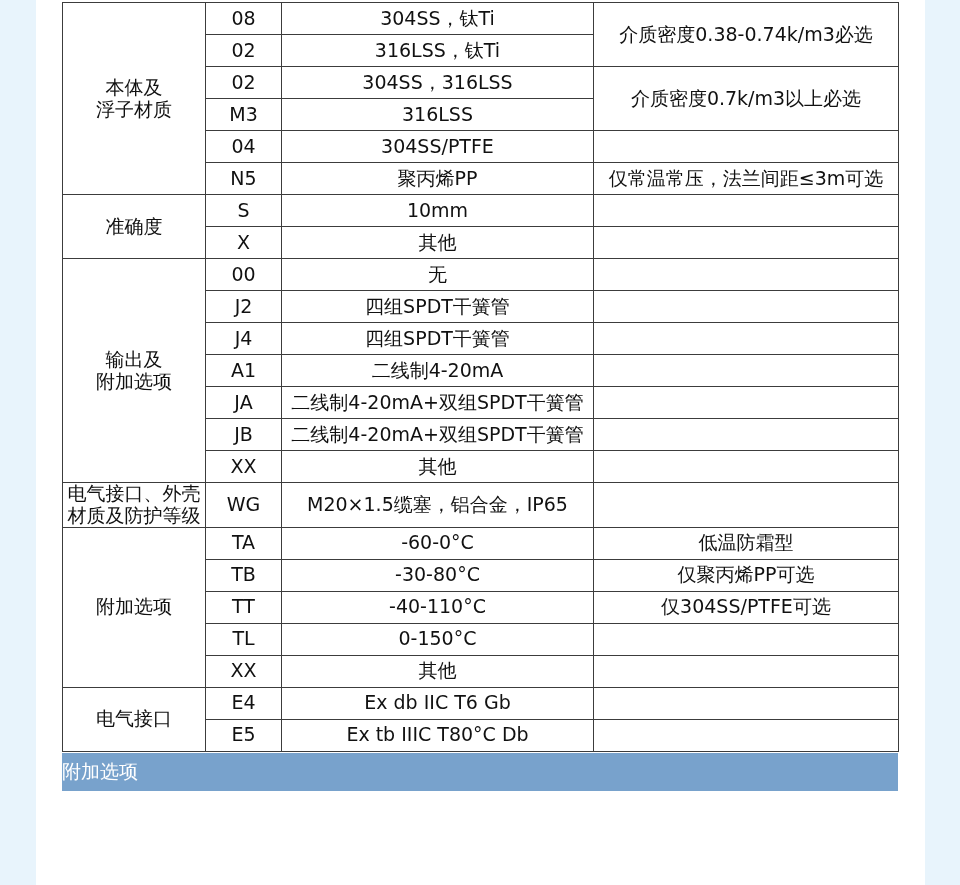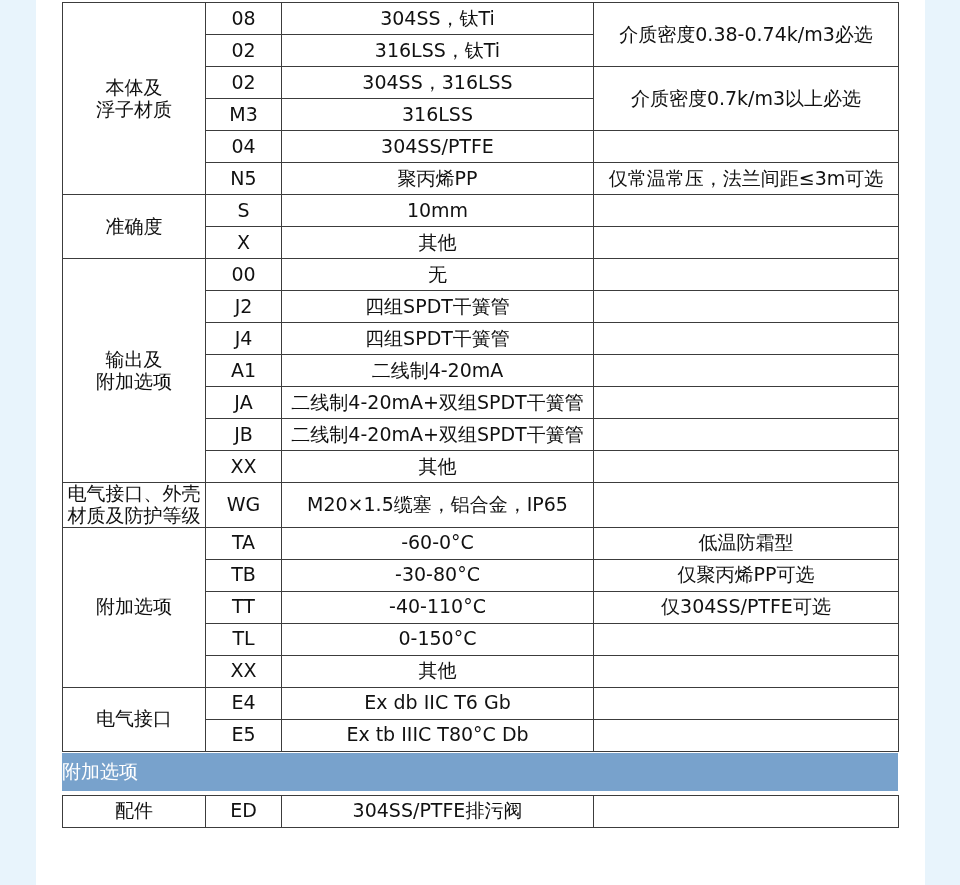--- a/index.html
+++ b/index.html
@@ -218,30 +218,14 @@
         <td>Ex tb IIIC T80°C Db</td>
         <td></td>
       </tr>
     </tbody>
   </table>
 
   <div class="banner">
     <span>附加选项</span>
   </div>
 
-  <table class="spec acc">
-    <colgroup>
-      <col style="width:143px">
-        <col style="width:76px">
-        <col style="width:312px">
-        <col style="width:305px">
-    </colgroup>
-    <tbody>
-      <tr>
-        <td class="cat">配件</td>
-        <td>ED</td>
-        <td>304SS/PTFE排污阀</td>
-        <td></td>
-      </tr>
-    </tbody>
-  </table>
 
 </div>
 
 </body></html>

